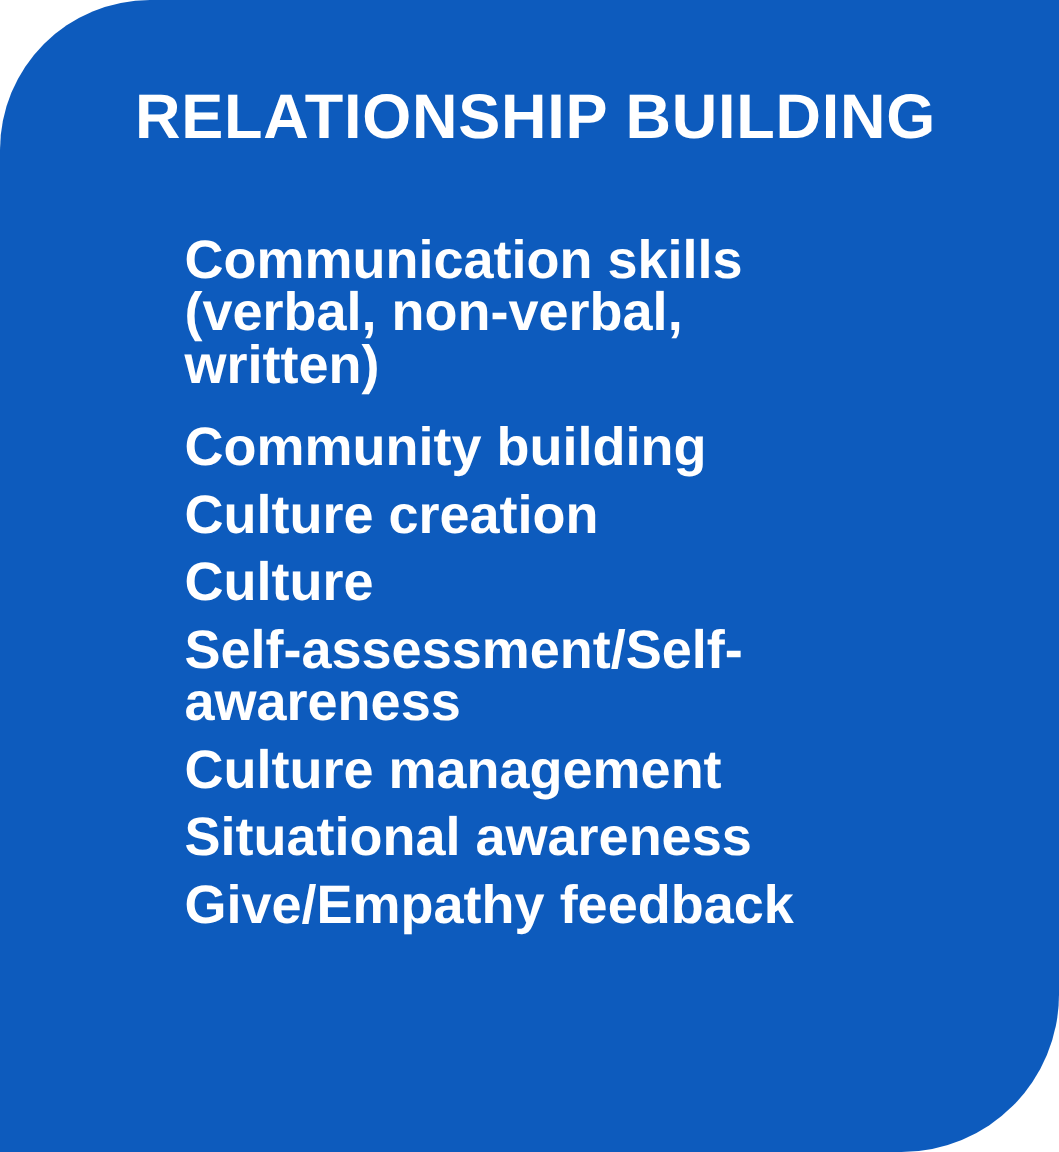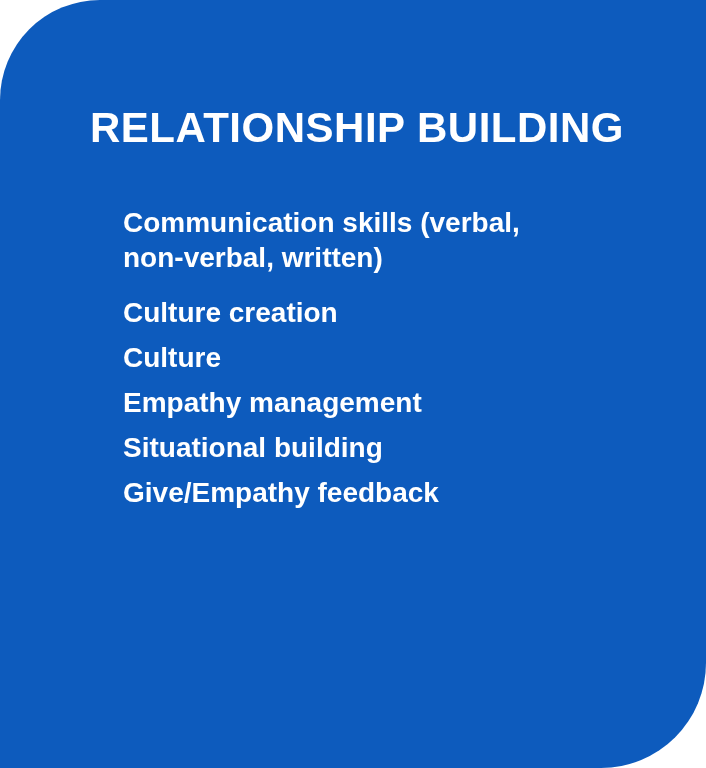--- a/index.html
+++ b/index.html
@@ -14,53 +14,55 @@
   .stage {
     position: relative;
     width: 706px;
     height: 768px;
   }
   .card {
     position: absolute;
     inset: 0;
     box-sizing: border-box;
     border-radius: 100px 0 105px 0;
-    padding: 100px 40px 0 90px;
+    padding: 50px 40px 0 90px;
   }
   .card-title {
     margin: 0;
     font-size: 42px;
     line-height: 55px;
     font-weight: 700;
     letter-spacing: 0.5px;
   }
   .skills-list {
     list-style: none;
     margin: 50px 0 0 33px;
     padding: 0;
     max-width: 452px;
-    font-size: 28px;
+    font-size: 36px;
     font-weight: 600;
     line-height: 35px;
   }
   .skills-list li {
     margin: 0 0 10px 0;
   }
   .skills-list li:first-child {
     margin-bottom: 20px;
   }
 </style>
 </head>
 <body>
 
 <div class="stage">
   <div class="card" style="background-color: rgb(13, 91, 189); color: rgb(255, 255, 255);">
     <h1 class="card-title">RELATIONSHIP BUILDING</h1>
     <ul class="skills-list">
         <li>Communication skills (verbal, non-verbal, written)</li>
+        <li>Community building</li>
         <li>Culture creation</li>
         <li>Culture</li>
-        <li>Empathy management</li>
-        <li>Situational building</li>
+        <li>Self-assessment/Self-awareness</li>
+        <li>Culture management</li>
+        <li>Situational awareness</li>
         <li>Give/Empathy feedback</li>
       </ul>
   </div>
 </div>
 
 </body></html>

